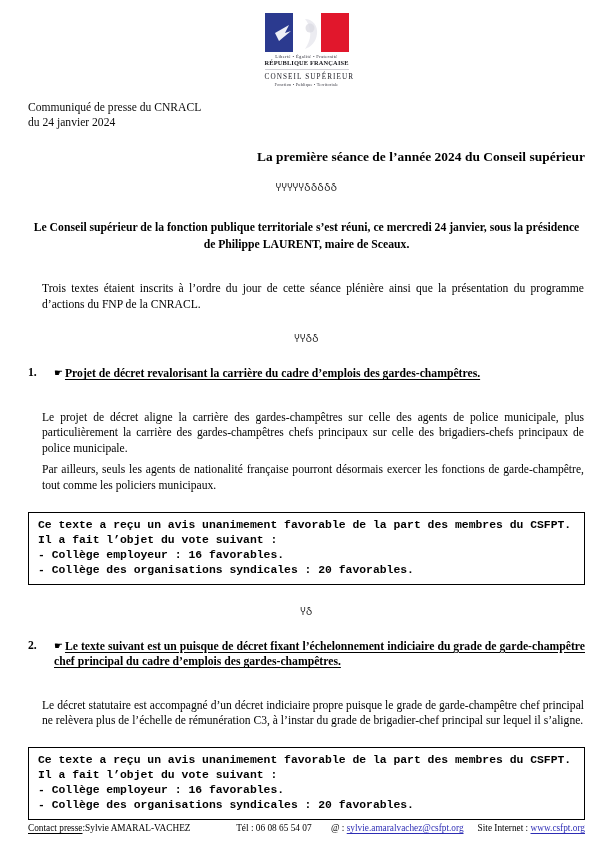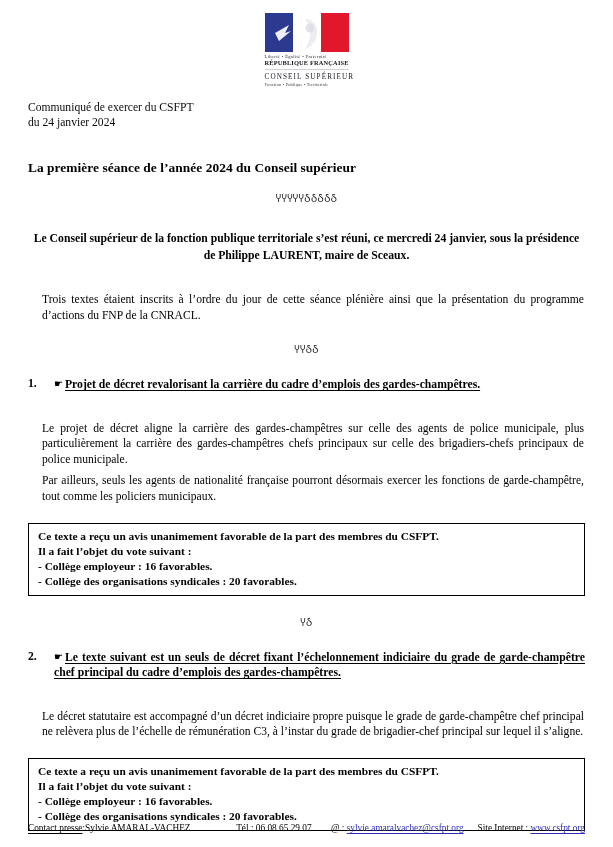--- a/index.html
+++ b/index.html
@@ -25,20 +25,21 @@
 
   
   .logo-wrap {
     width: 100%;
     display: flex;
     justify-content: center;
     padding-top: 13px;
   }
   .logo {
     width: 84px;
+    text-align: center;
   }
   .flag {
     width: 84px;
     height: 39px;
     display: block;
   }
   .logo-line1 {
     font-size: 4.6px;
     letter-spacing: 0.35px;
     color: #2a2a35;
@@ -77,24 +78,24 @@
   
   .meta {
     margin-top: 14px;
     font-size: 11.6px;
     line-height: 14.5px;
     color: #0c0c0c;
   }
 
   
   .doc-title {
-    text-align: left;
+    text-align: right;
     font-size: 13.4px;
     font-weight: bold;
-    margin-top: 30px;
+    margin-top: 19px;
     letter-spacing: 0.05px;
   }
 
   .ornament {
     text-align: center;
     font-size: 9px;
     letter-spacing: 0.4px;
     color: #111;
     margin-top: 18px;
     font-family: "DejaVu Sans", sans-serif;
@@ -149,20 +150,21 @@
   }
 
   
   .vote-box {
     margin-top: 18px;
     border: 1px solid #000000;
     padding: 5px 24px 6px 9px;
     font-size: 11.4px;
     line-height: 15.1px;
     font-weight: bold;
+    font-family: Liberation Mono, monospace;
   }
   .vote-box div { white-space: nowrap; }
 
   
   .footer {
     position: absolute;
     left: 28px;
     right: 28px;
     bottom: 13px;
     font-size: 9.3px;
@@ -198,21 +200,21 @@
       </svg>
       <div class="logo-line1">Liberté • Égalité • Fraternité</div>
       <div class="logo-line2">RÉPUBLIQUE FRANÇAISE</div>
       <div class="logo-sep"></div>
       <div class="logo-line3">CONSEIL   SUPÉRIEUR</div>
       <div class="logo-line4">Fonction • Publique • Territoriale</div>
     </div>
   </div>
 
   <div class="meta">
-    <div>Communiqué de exercer du CSFPT</div>
+    <div>Communiqué de presse du CNRACL</div>
     <div>du 24 janvier 2024</div>
   </div>
 
   <div class="doc-title">La première séance de l’année 2024 du Conseil supérieur</div>
 
   <div class="ornament">ჄჄჄჄჄჂჂჂჂჂ</div>
 
   <div class="lead">Le Conseil supérieur de la fonction publique territoriale s’est réuni, ce mercredi 24 janvier, sous la présidence de Philippe LAURENT, maire de Sceaux.</div>
 
   <div class="para">Trois textes étaient inscrits à l’ordre du jour de cette séance plénière ainsi que la présentation du programme d’actions du FNP de la CNRACL.</div>
@@ -231,39 +233,39 @@
     <div>Ce texte a reçu un avis unanimement favorable de la part des membres du CSFPT.</div>
     <div>Il a fait l’objet du vote suivant :</div>
     <div>- Collège employeur : 16 favorables.</div>
     <div>- Collège des organisations syndicales : 20 favorables.</div>
   </div>
 
   <div class="ornament small">ჄჂ</div>
 
   <div class="section-head">
     <span class="section-num">2.</span>
-    <span class="section-body"><span class="hand">☛</span><span>Le texte suivant est un seuls de décret fixant l’échelonnement indiciaire du grade de garde-champêtre chef principal du cadre d’emplois des gardes-champêtres.</span></span>
+    <span class="section-body"><span class="hand">☛</span><span>Le texte suivant est un puisque de décret fixant l’échelonnement indiciaire du grade de garde-champêtre chef principal du cadre d’emplois des gardes-champêtres.</span></span>
   </div>
 
   <div class="para">Le décret statutaire est accompagné d’un décret indiciaire propre puisque le grade de garde-champêtre chef principal ne relèvera plus de l’échelle de rémunération C3, à l’instar du grade de brigadier-chef principal sur lequel il s’aligne.</div>
 
   <div class="vote-box">
     <div>Ce texte a reçu un avis unanimement favorable de la part des membres du CSFPT.</div>
     <div>Il a fait l’objet du vote suivant :</div>
     <div>- Collège employeur : 16 favorables.</div>
     <div>- Collège des organisations syndicales : 20 favorables.</div>
   </div>
 
   <div class="footer">
     <span class="f-contact">Contact presse</span>
     <span>:Sylvie AMARAL-VACHEZ</span>
     <span class="f-gap-a"></span>
     <span>Tél :</span>
     <span>&nbsp;</span>
-    <span>06 08 65 29 07</span>
+    <span>06 08 65 54 07</span>
     <span class="f-gap-b"></span>
     <span>@</span>
     <span>&nbsp;</span>
     <span>:</span>
     <span>&nbsp;</span>
     <span class="link">sylvie.amaralvachez@csfpt.org</span>
     <span class="f-gap-c"></span>
     <span>Site Internet :</span>
     <span>&nbsp;</span>
     <span class="link">www.csfpt.org</span>

